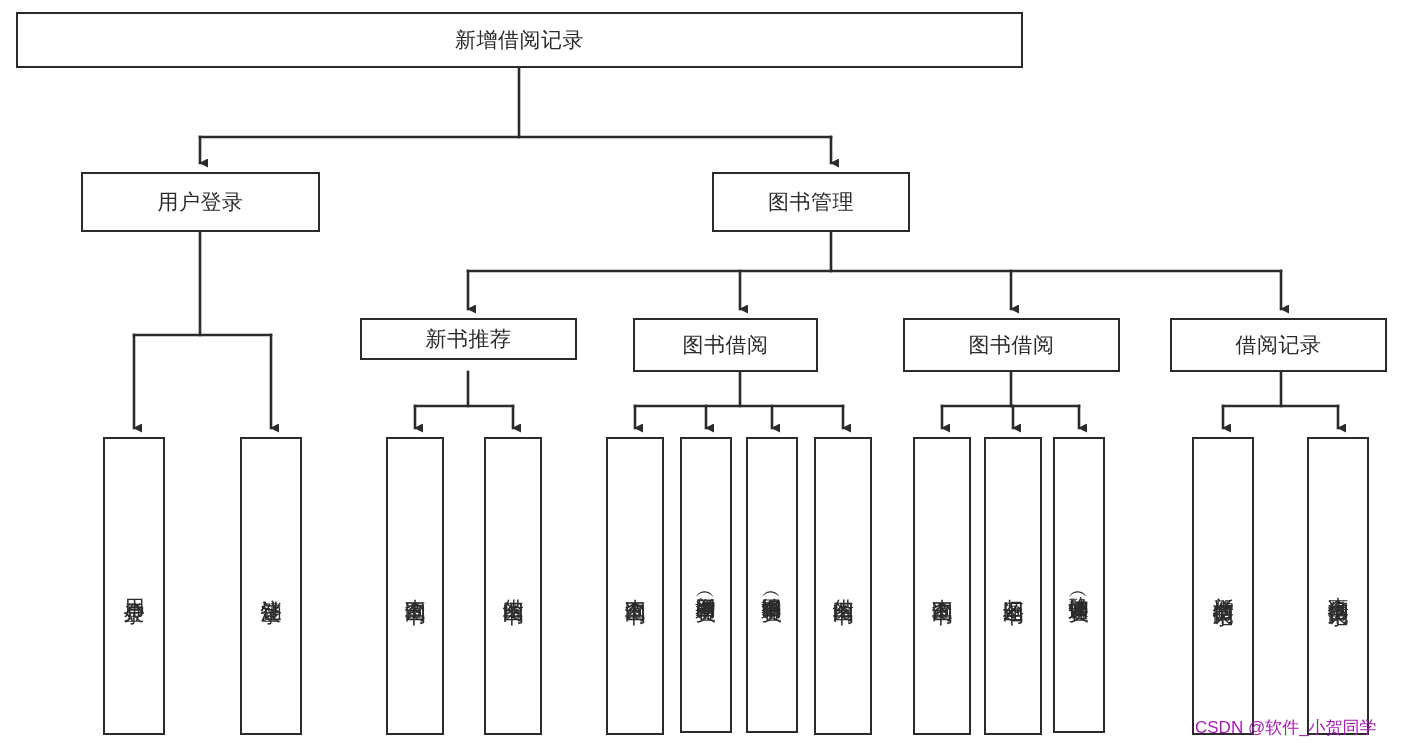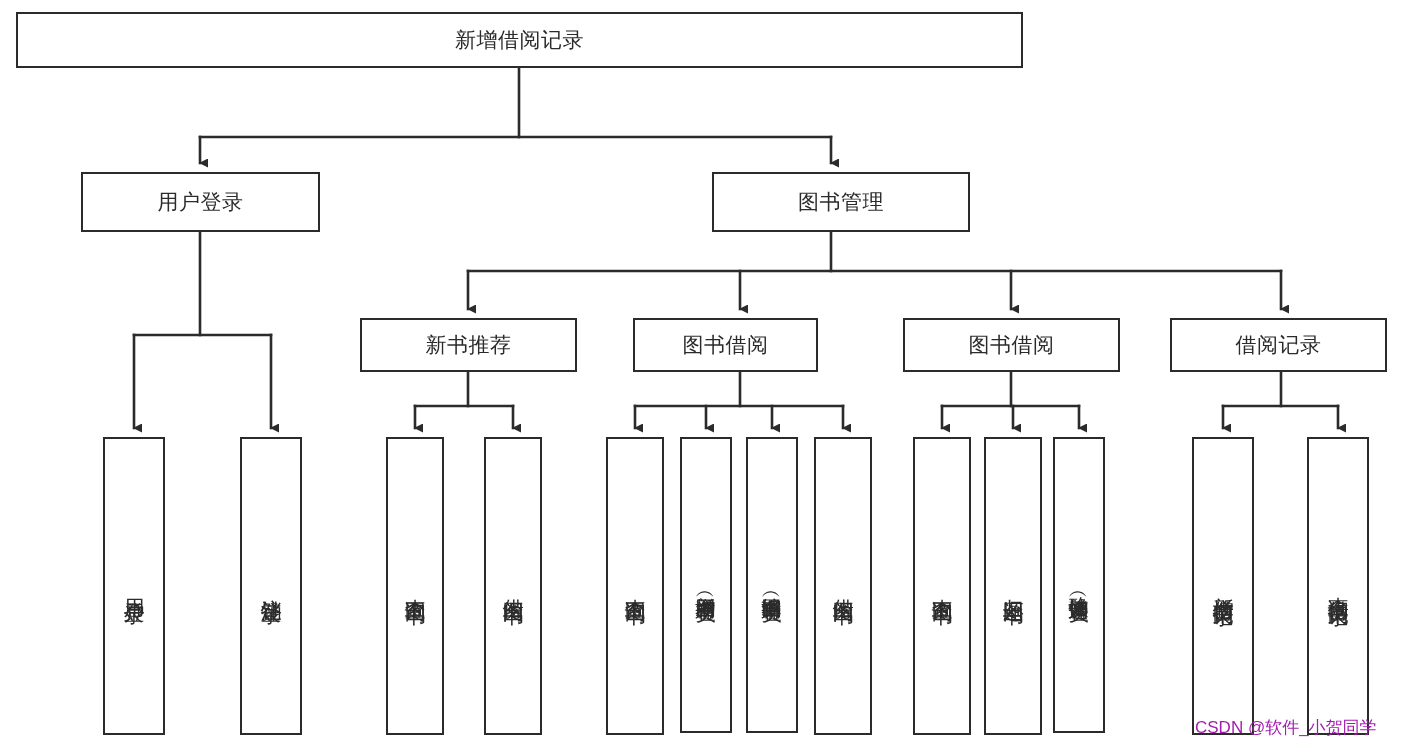--- a/index.html
+++ b/index.html
@@ -119,24 +119,24 @@
       </g>
   </svg>
 
   <div id="nodes-layer">
       <div class="node-box level-0" style="left: 16px; top: 12px; width: 1007px; height: 56px;">
         <span class="node-label-h">新增借阅记录</span>
       </div>
       <div class="node-box level-1" style="left: 81px; top: 172px; width: 239px; height: 60px;">
         <span class="node-label-h">用户登录</span>
       </div>
-      <div class="node-box level-1" style="left: 712px; top: 172px; width: 258px; height: 60px;">
+      <div class="node-box level-1" style="left: 712px; top: 172px; width: 198px; height: 60px;">
         <span class="node-label-h">图书管理</span>
       </div>
-      <div class="node-box level-2" style="left: 360px; top: 318px; width: 217px; height: 54px;">
+      <div class="node-box level-2" style="left: 360px; top: 318px; width: 217px; height: 42px;">
         <span class="node-label-h">新书推荐</span>
       </div>
       <div class="node-box level-2" style="left: 633px; top: 318px; width: 185px; height: 54px;">
         <span class="node-label-h">图书借阅</span>
       </div>
       <div class="node-box level-2" style="left: 903px; top: 318px; width: 217px; height: 54px;">
         <span class="node-label-h">图书借阅</span>
       </div>
       <div class="node-box level-2" style="left: 1170px; top: 318px; width: 217px; height: 54px;">
         <span class="node-label-h">借阅记录</span>

